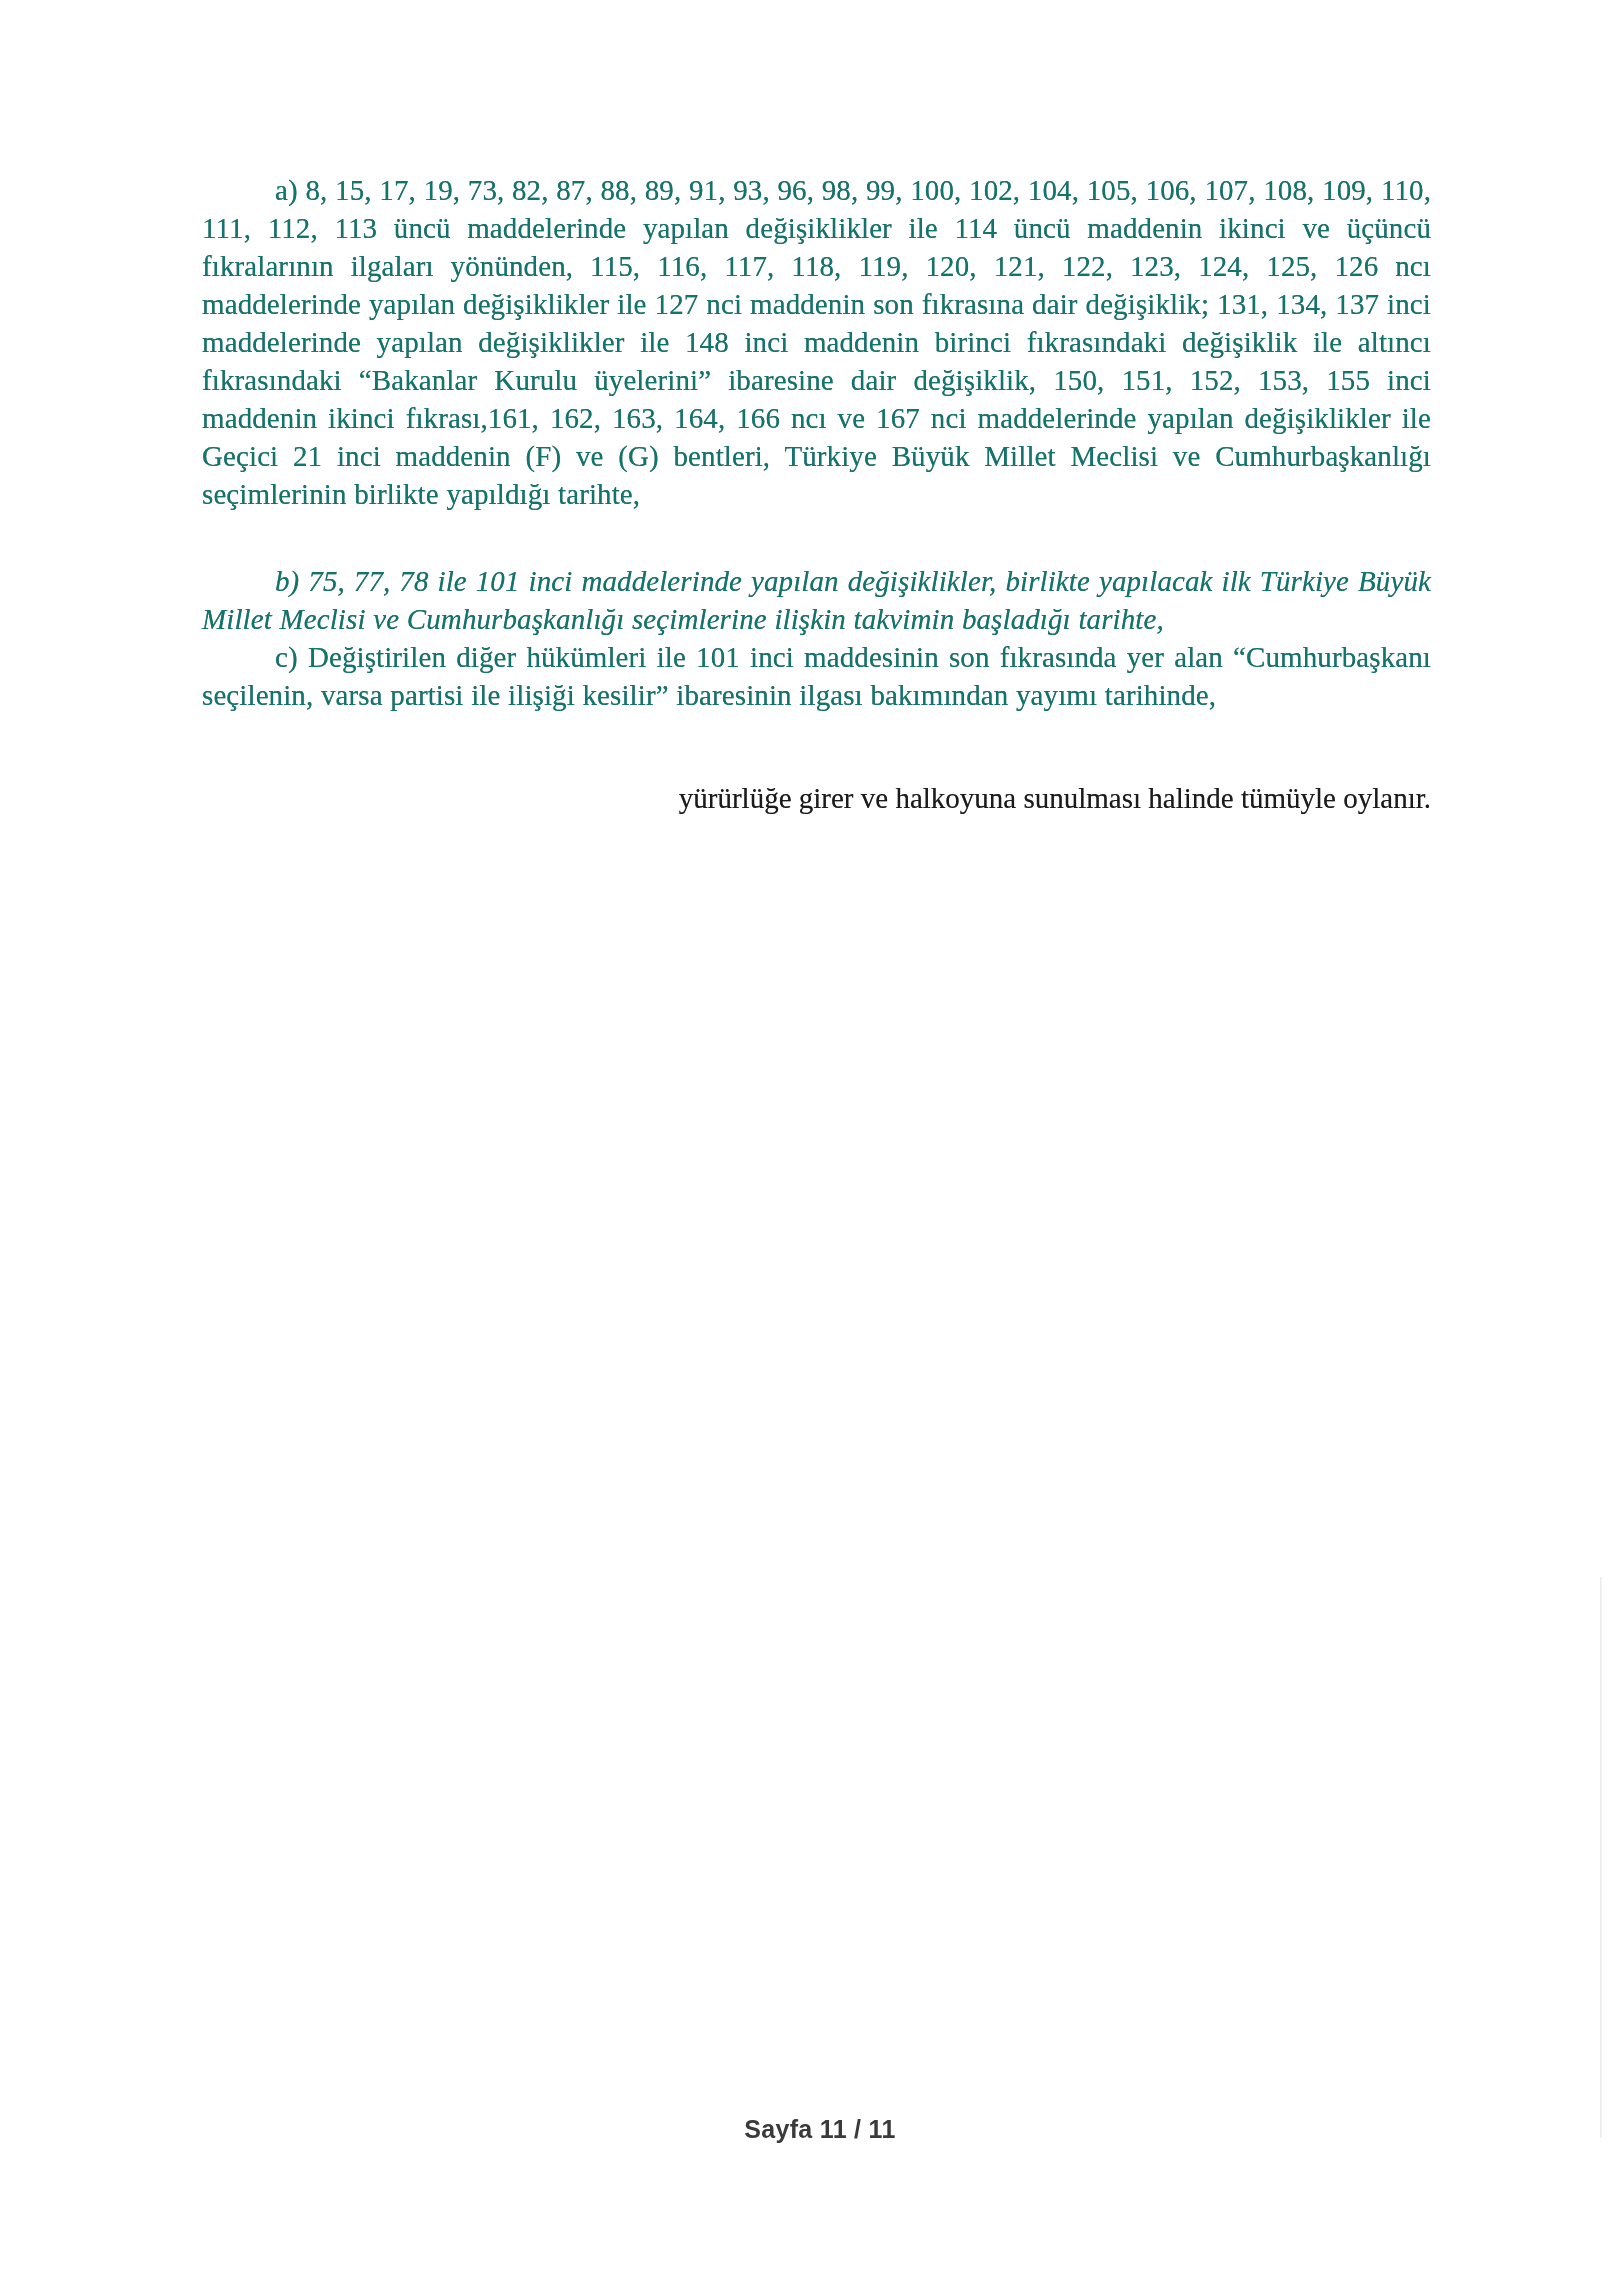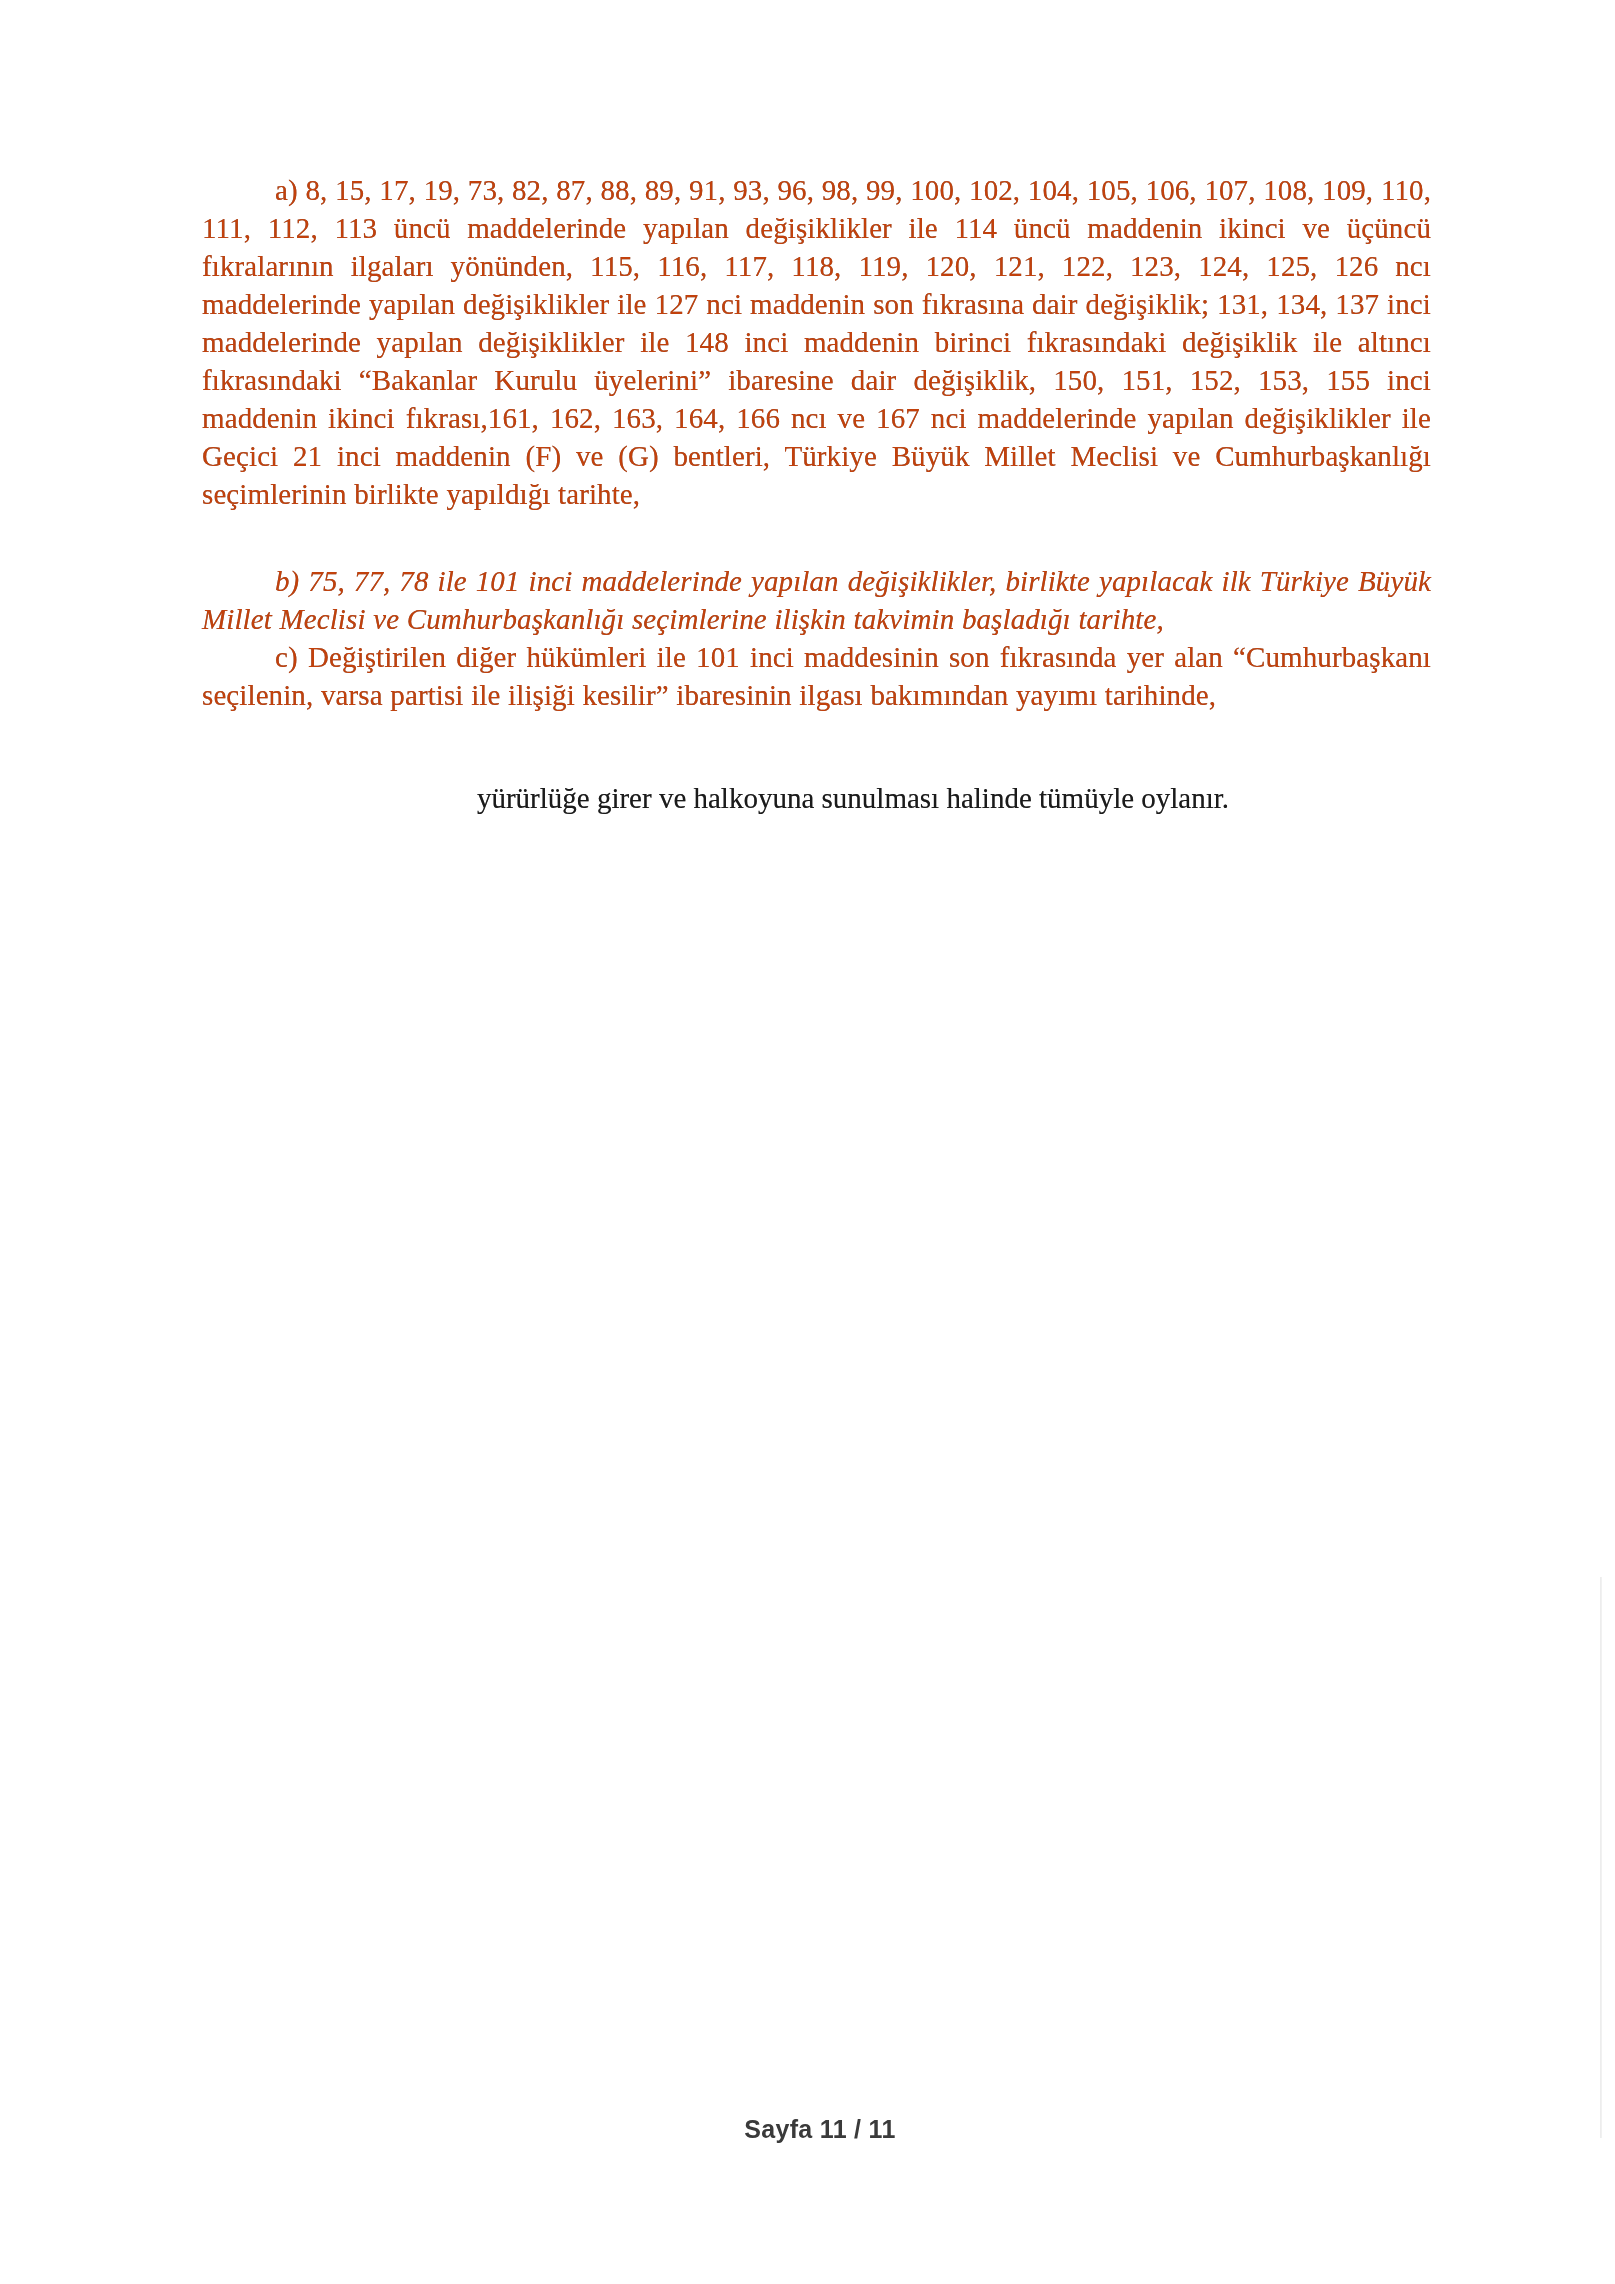--- a/index.html
+++ b/index.html
@@ -36,35 +36,35 @@
     left: 202px;
     top: 171px;
     width: 1229px;
   }
   p.body-par {
     margin: 0;
     font-size: 29px;
     line-height: 38px;
     text-align: justify;
     text-justify: inter-word;
-    color: #c2410c;
+    color: #0f766e;
     text-indent: 73px;
     letter-spacing: 0.1px;
     word-spacing: 0.3px;
     font-weight: 500;
     text-shadow: 0 0 0.4px rgba(20,20,20,.55);
   }
   p.gap-b { margin-top: 49px; font-style: italic; }
   p.gap-c { }
   p.closing {
     margin: 0;
     margin-top: 65px;
     font-size: 29px;
     line-height: 38px;
-    text-align: center;
+    text-align: right;
     color: #1b1b1b;
     text-indent: 73px;
     font-weight: 500;
     text-shadow: 0 0 0.4px rgba(20,20,20,.55);
   }
   #footer {
     position: absolute;
     left: 0;
     top: 2115px;
     width: 1616px;

